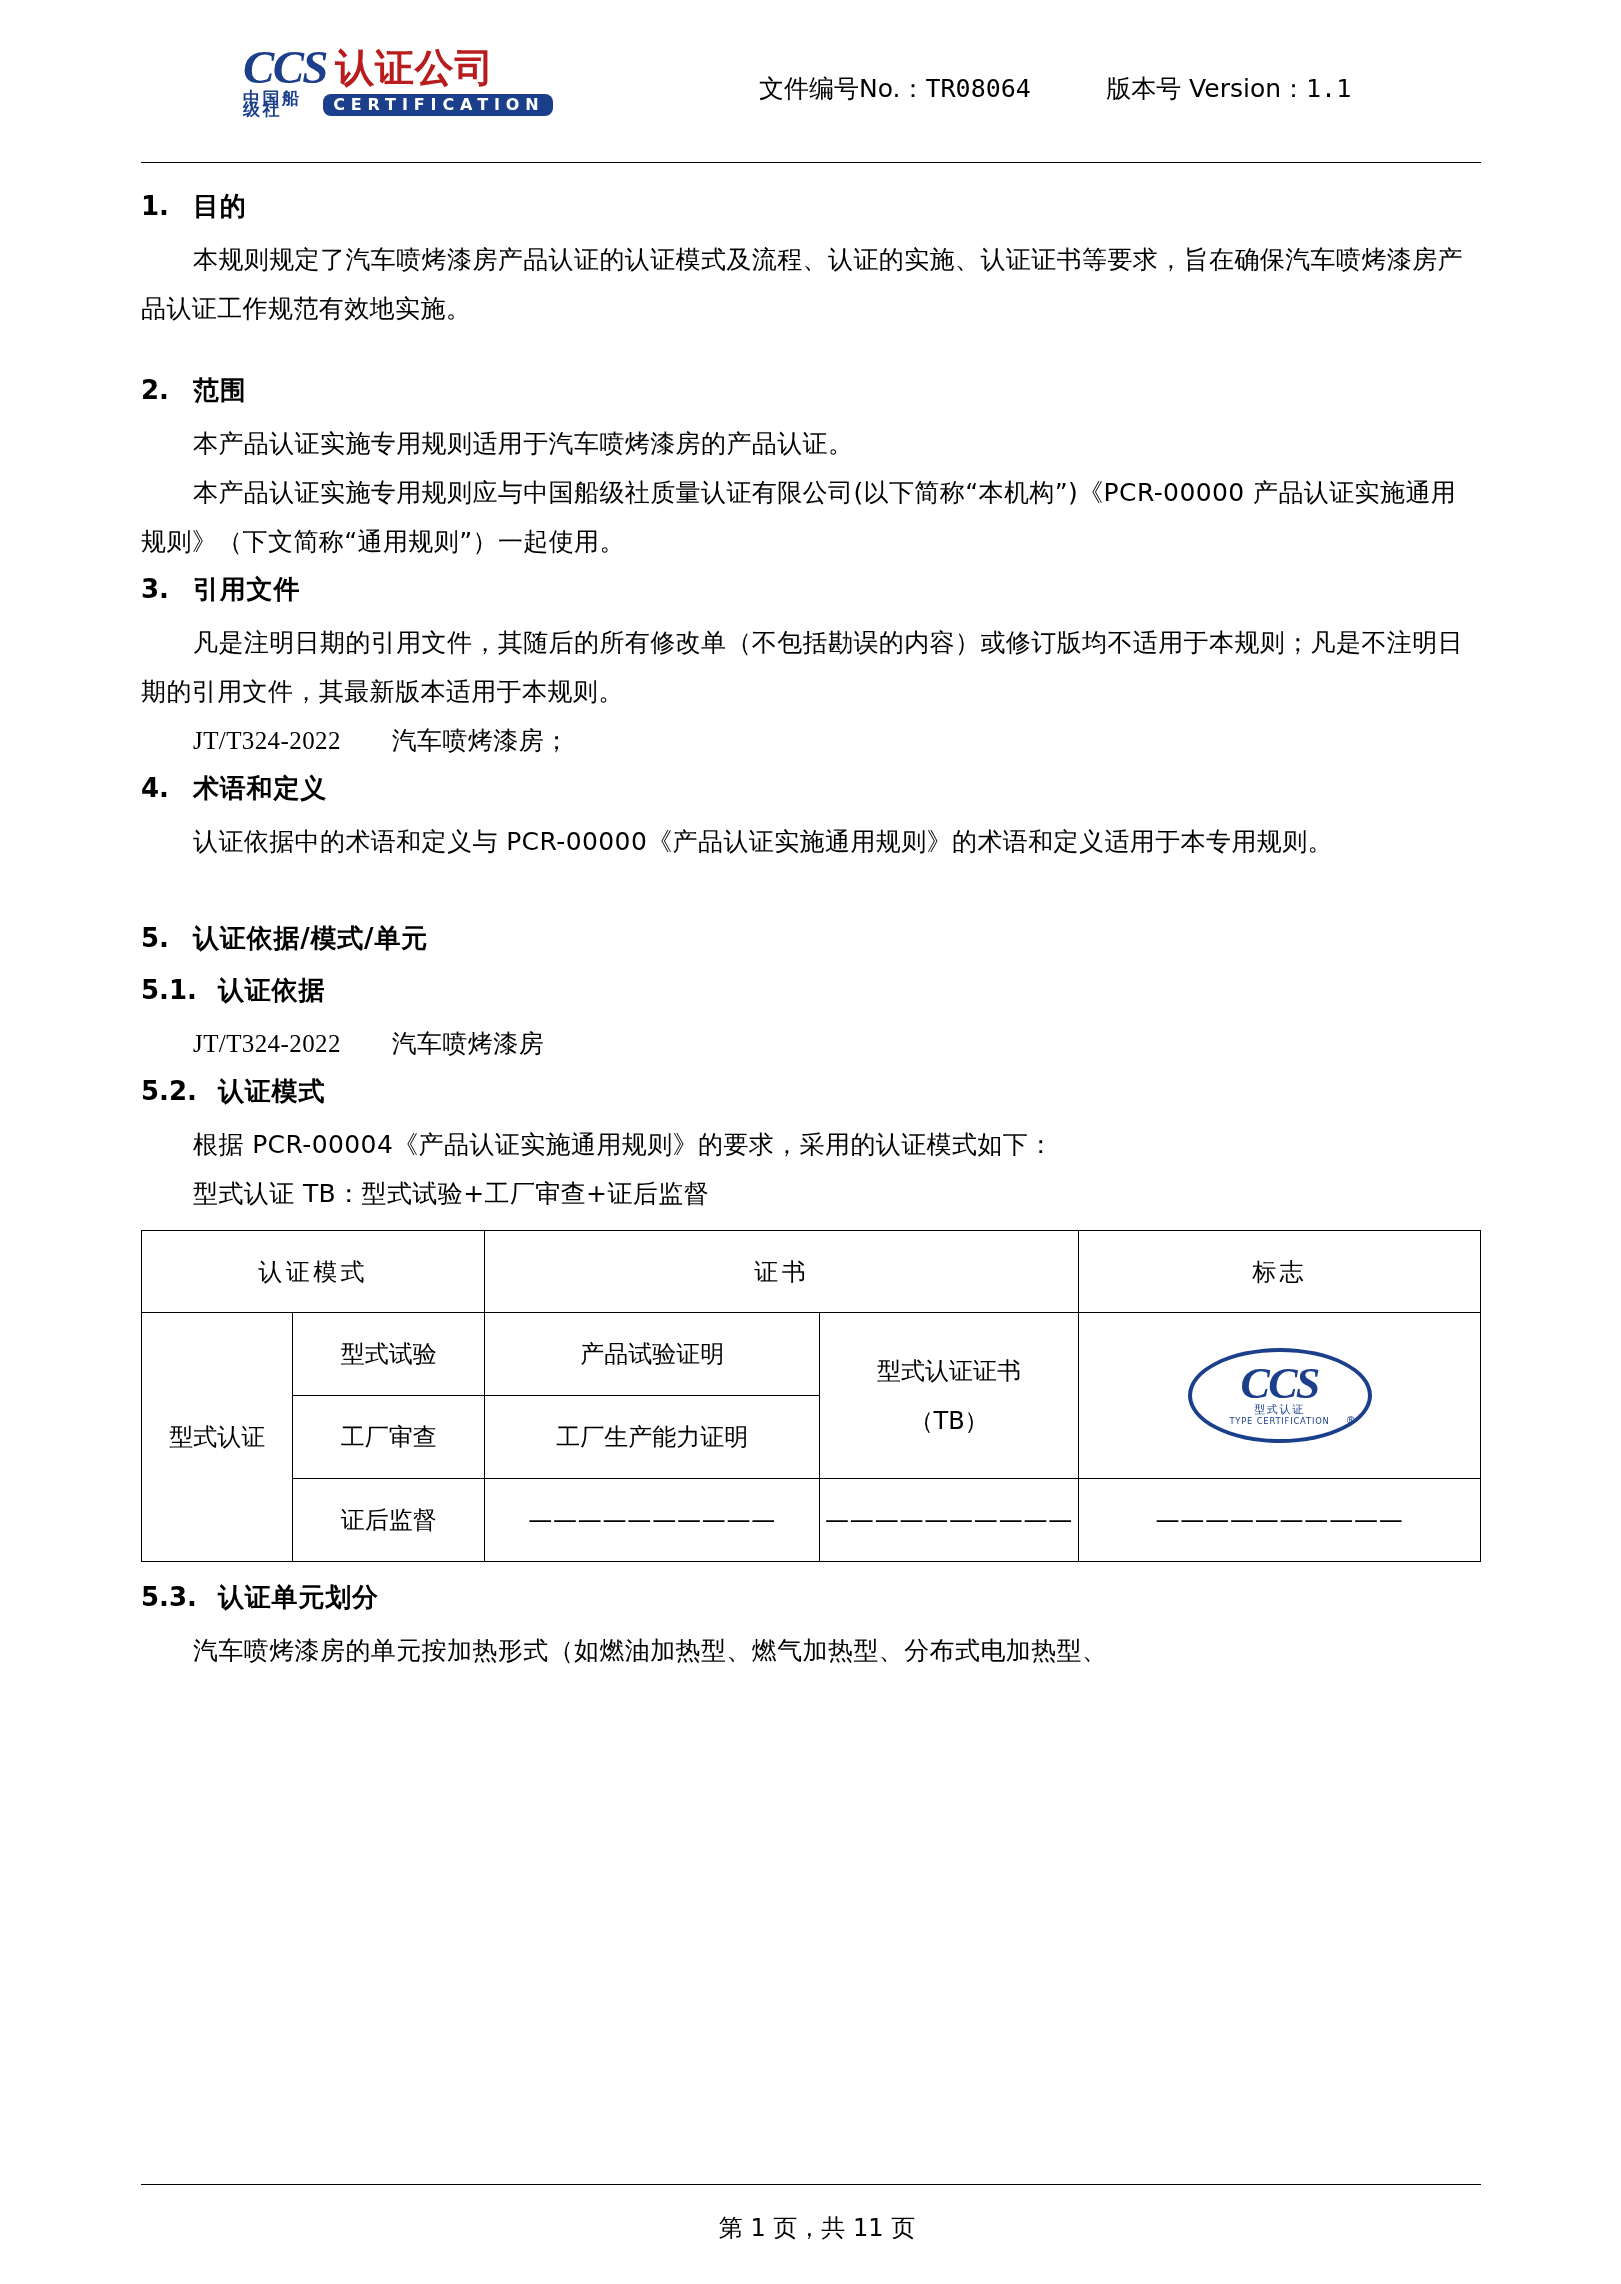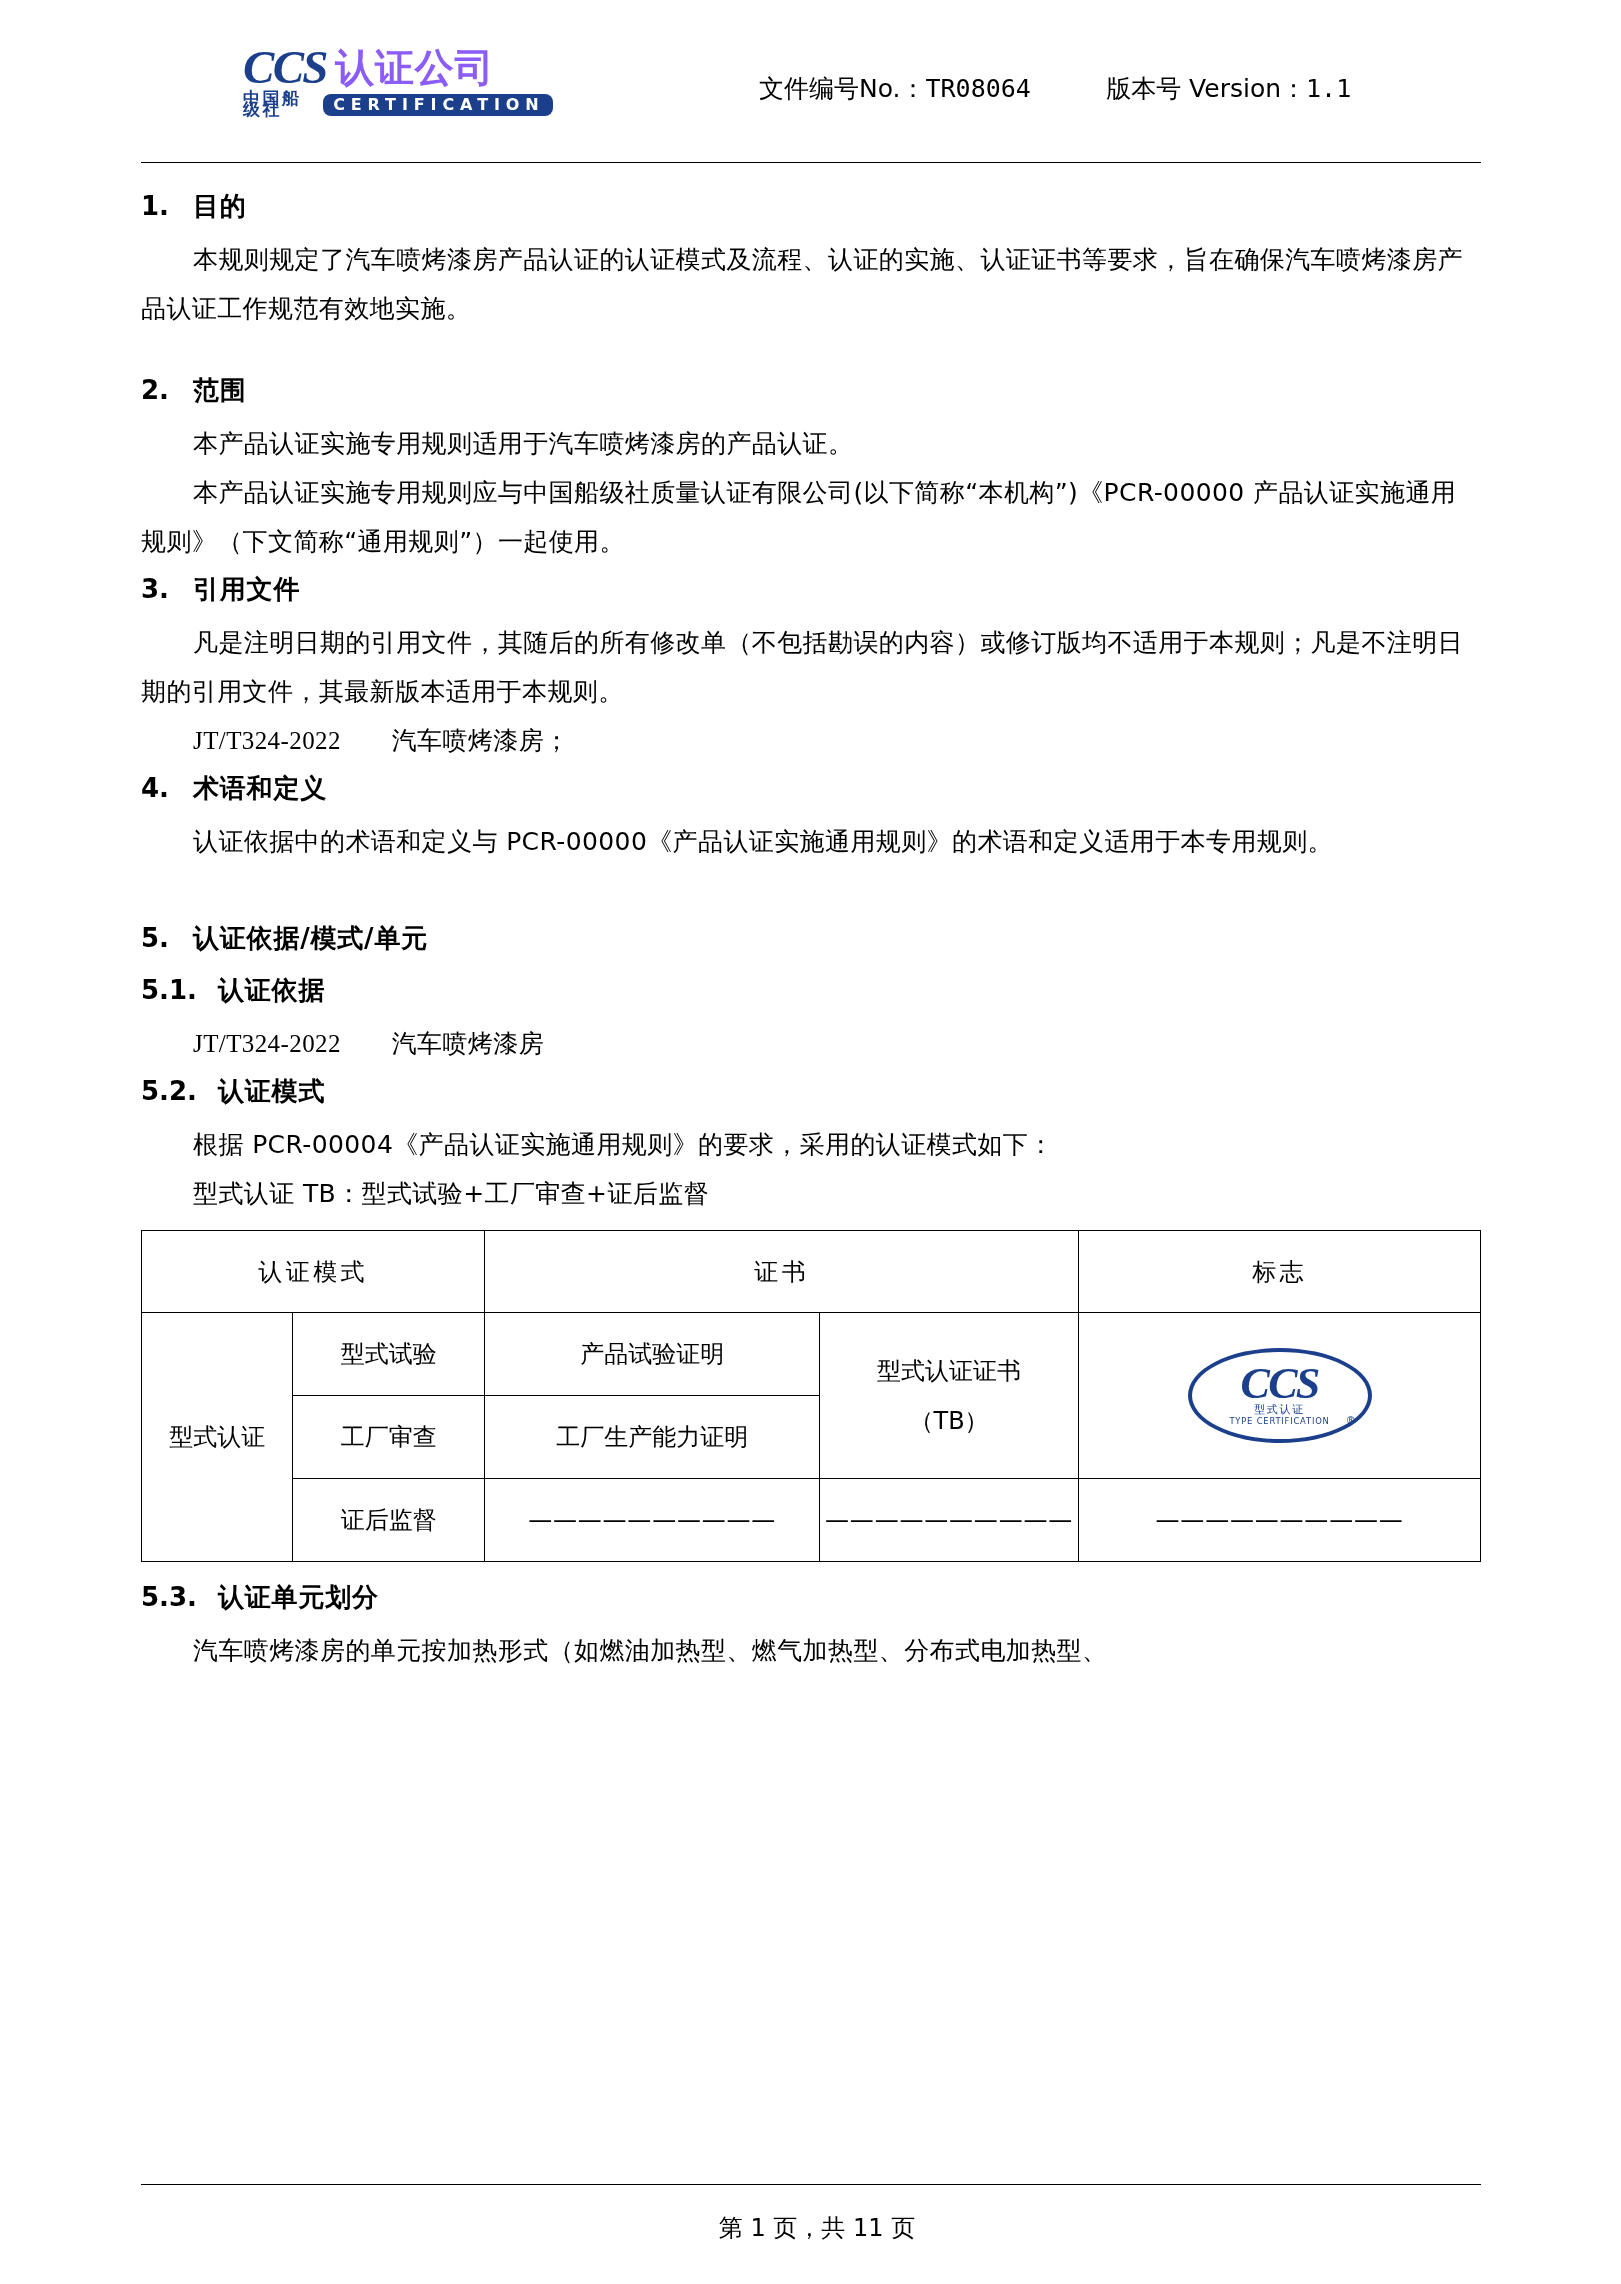--- a/index.html
+++ b/index.html
@@ -47,21 +47,21 @@
     color: #1b3f8b;
     letter-spacing: -1.7px;
     line-height: 47px;
     display: inline-block;
     vertical-align: top;
   }
   .logo-cn {
     font-family: "DejaVu Sans", sans-serif;
     font-weight: bold;
     font-size: 39px;
-    color: #8b5cf6;
+    color: #b91c1c;
     line-height: 47px;
     display: inline-block;
     vertical-align: top;
     margin-left: 8.4px;
     letter-spacing: 0.8px;
     text-align: right;
   }
   .logo-row2 {
     margin-top: 1.7px;
     display: flex;

